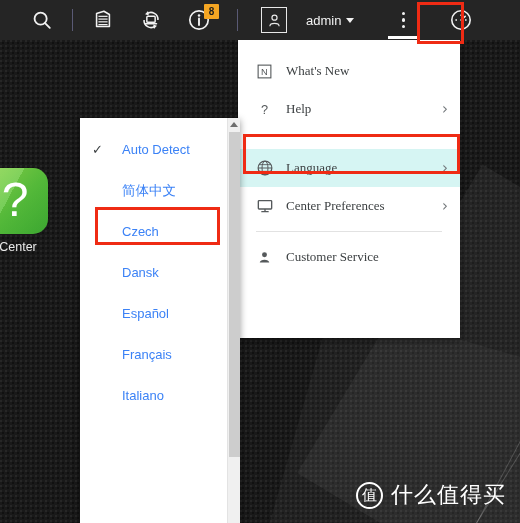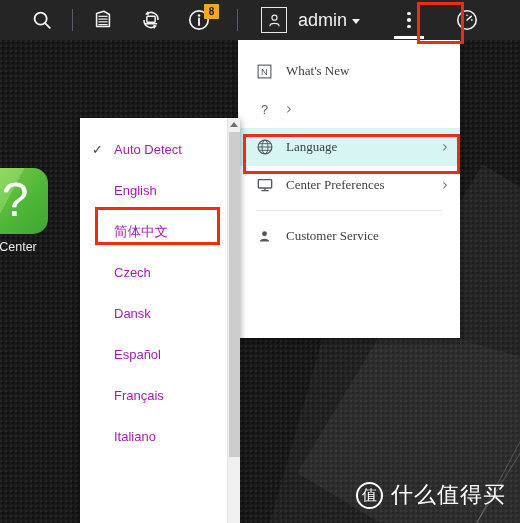--- a/index.html
+++ b/index.html
@@ -96,22 +96,22 @@
     color: #1c1c1c;
     font-size: 10px;
     font-weight: bold;
     line-height: 15px;
     text-align: center;
     border-radius: 1px;
     padding: 0 2px;
   }
   .admin-label {
     color: #f2f2f2;
-    font-size: 18px;
-    margin-left: 0;
+    font-size: 13px;
+    margin-left: 8px;
     white-space: nowrap;
   }
   .caret-down {
     display: inline-block;
     width: 0; height: 0;
     border-left: 4px solid transparent;
     border-right: 4px solid transparent;
     border-top: 5px solid #f2f2f2;
     margin-left: 5px;
     vertical-align: 2px;
@@ -220,21 +220,21 @@
     flex: 1;
     white-space: nowrap;
     font-family: Liberation Serif, serif;
   }
   .menu-item .mi-arrow {
     color: #72777a;
     font-size: 15px;
     line-height: 1;
     font-family: "DejaVu Sans", sans-serif;
   }
-  .menu-item.highlighted { background: #d6f5f3; }
+  .menu-item.highlighted { background: #d6f5f3; margin-top: 21px; }
   .menu-sep {
     height: 1px;
     background: #e2e2e2;
     margin: 6px 18px 6px 18px;
   }
   .menu-pad-top { height: 12px; }
   .lang-highlight {
     position: absolute;
     left: 243px;
     top: 134px;
@@ -270,22 +270,23 @@
   }
   .sub-item .check {
     width: 22px;
     flex: 0 0 22px;
     color: #3b3f41;
     font-size: 13px;
     font-family: "DejaVu Sans", sans-serif;
   }
   .sub-item .sub-label {
     font-size: 13px;
-    color: #a21caf;
+    color: #3b82f6;
     white-space: nowrap;
+    margin-left: 8px;
   }
   .sub-item.cjk .sub-label { font-size: 13.5px; text-align: right; }
   .zh-highlight {
     position: absolute;
     left: 95px;
     top: 207px;
     width: 125px;
     height: 38px;
     border: 3px solid #ef2b14;
     z-index: 50;
@@ -458,20 +459,21 @@
       <span class="mi-label">What's New</span>
       <span class="mi-arrow"></span>
     </div>
 
     <div class="menu-item">
       <span class="mi-icon">
         <svg width="17" height="17" viewBox="0 0 20 20">
           <text x="10" y="15" font-size="15" font-family="Liberation Sans, sans-serif" fill="#55595b" text-anchor="middle">?</text>
         </svg>
       </span>
+      <span class="mi-label">Help</span>
       <span class="mi-arrow">›</span>
     </div>
 
     <div class="menu-item highlighted">
       <span class="mi-icon">
         <svg width="18" height="18" viewBox="0 0 20 20">
           <circle cx="10" cy="10" r="7.6" fill="none" stroke="#55595b" stroke-width="1.4"></circle>
           <ellipse cx="10" cy="10" rx="3.3" ry="7.6" fill="none" stroke="#55595b" stroke-width="1.1"></ellipse>
           <line x1="2.4" y1="10" x2="17.6" y2="10" stroke="#55595b" stroke-width="1.1"></line>
           <line x1="3.6" y1="6.3" x2="16.4" y2="6.3" stroke="#55595b" stroke-width="1"></line>
@@ -509,24 +511,20 @@
 
 
   </div>
 
   <div class="submenu">
     <div class="sub-list">
       <div class="sub-item">
         <span class="check">✓</span>
         <span class="sub-label">Auto Detect</span>
       </div>
-      <div class="sub-item">
-        <span class="check"></span>
-        <span class="sub-label">English</span>
-      </div>
       <div class="sub-item cjk">
         <span class="check"></span>
         <span class="sub-label">简体中文</span>
       </div>
       <div class="sub-item">
         <span class="check"></span>
         <span class="sub-label">Czech</span>
       </div>
       <div class="sub-item">
         <span class="check"></span>

